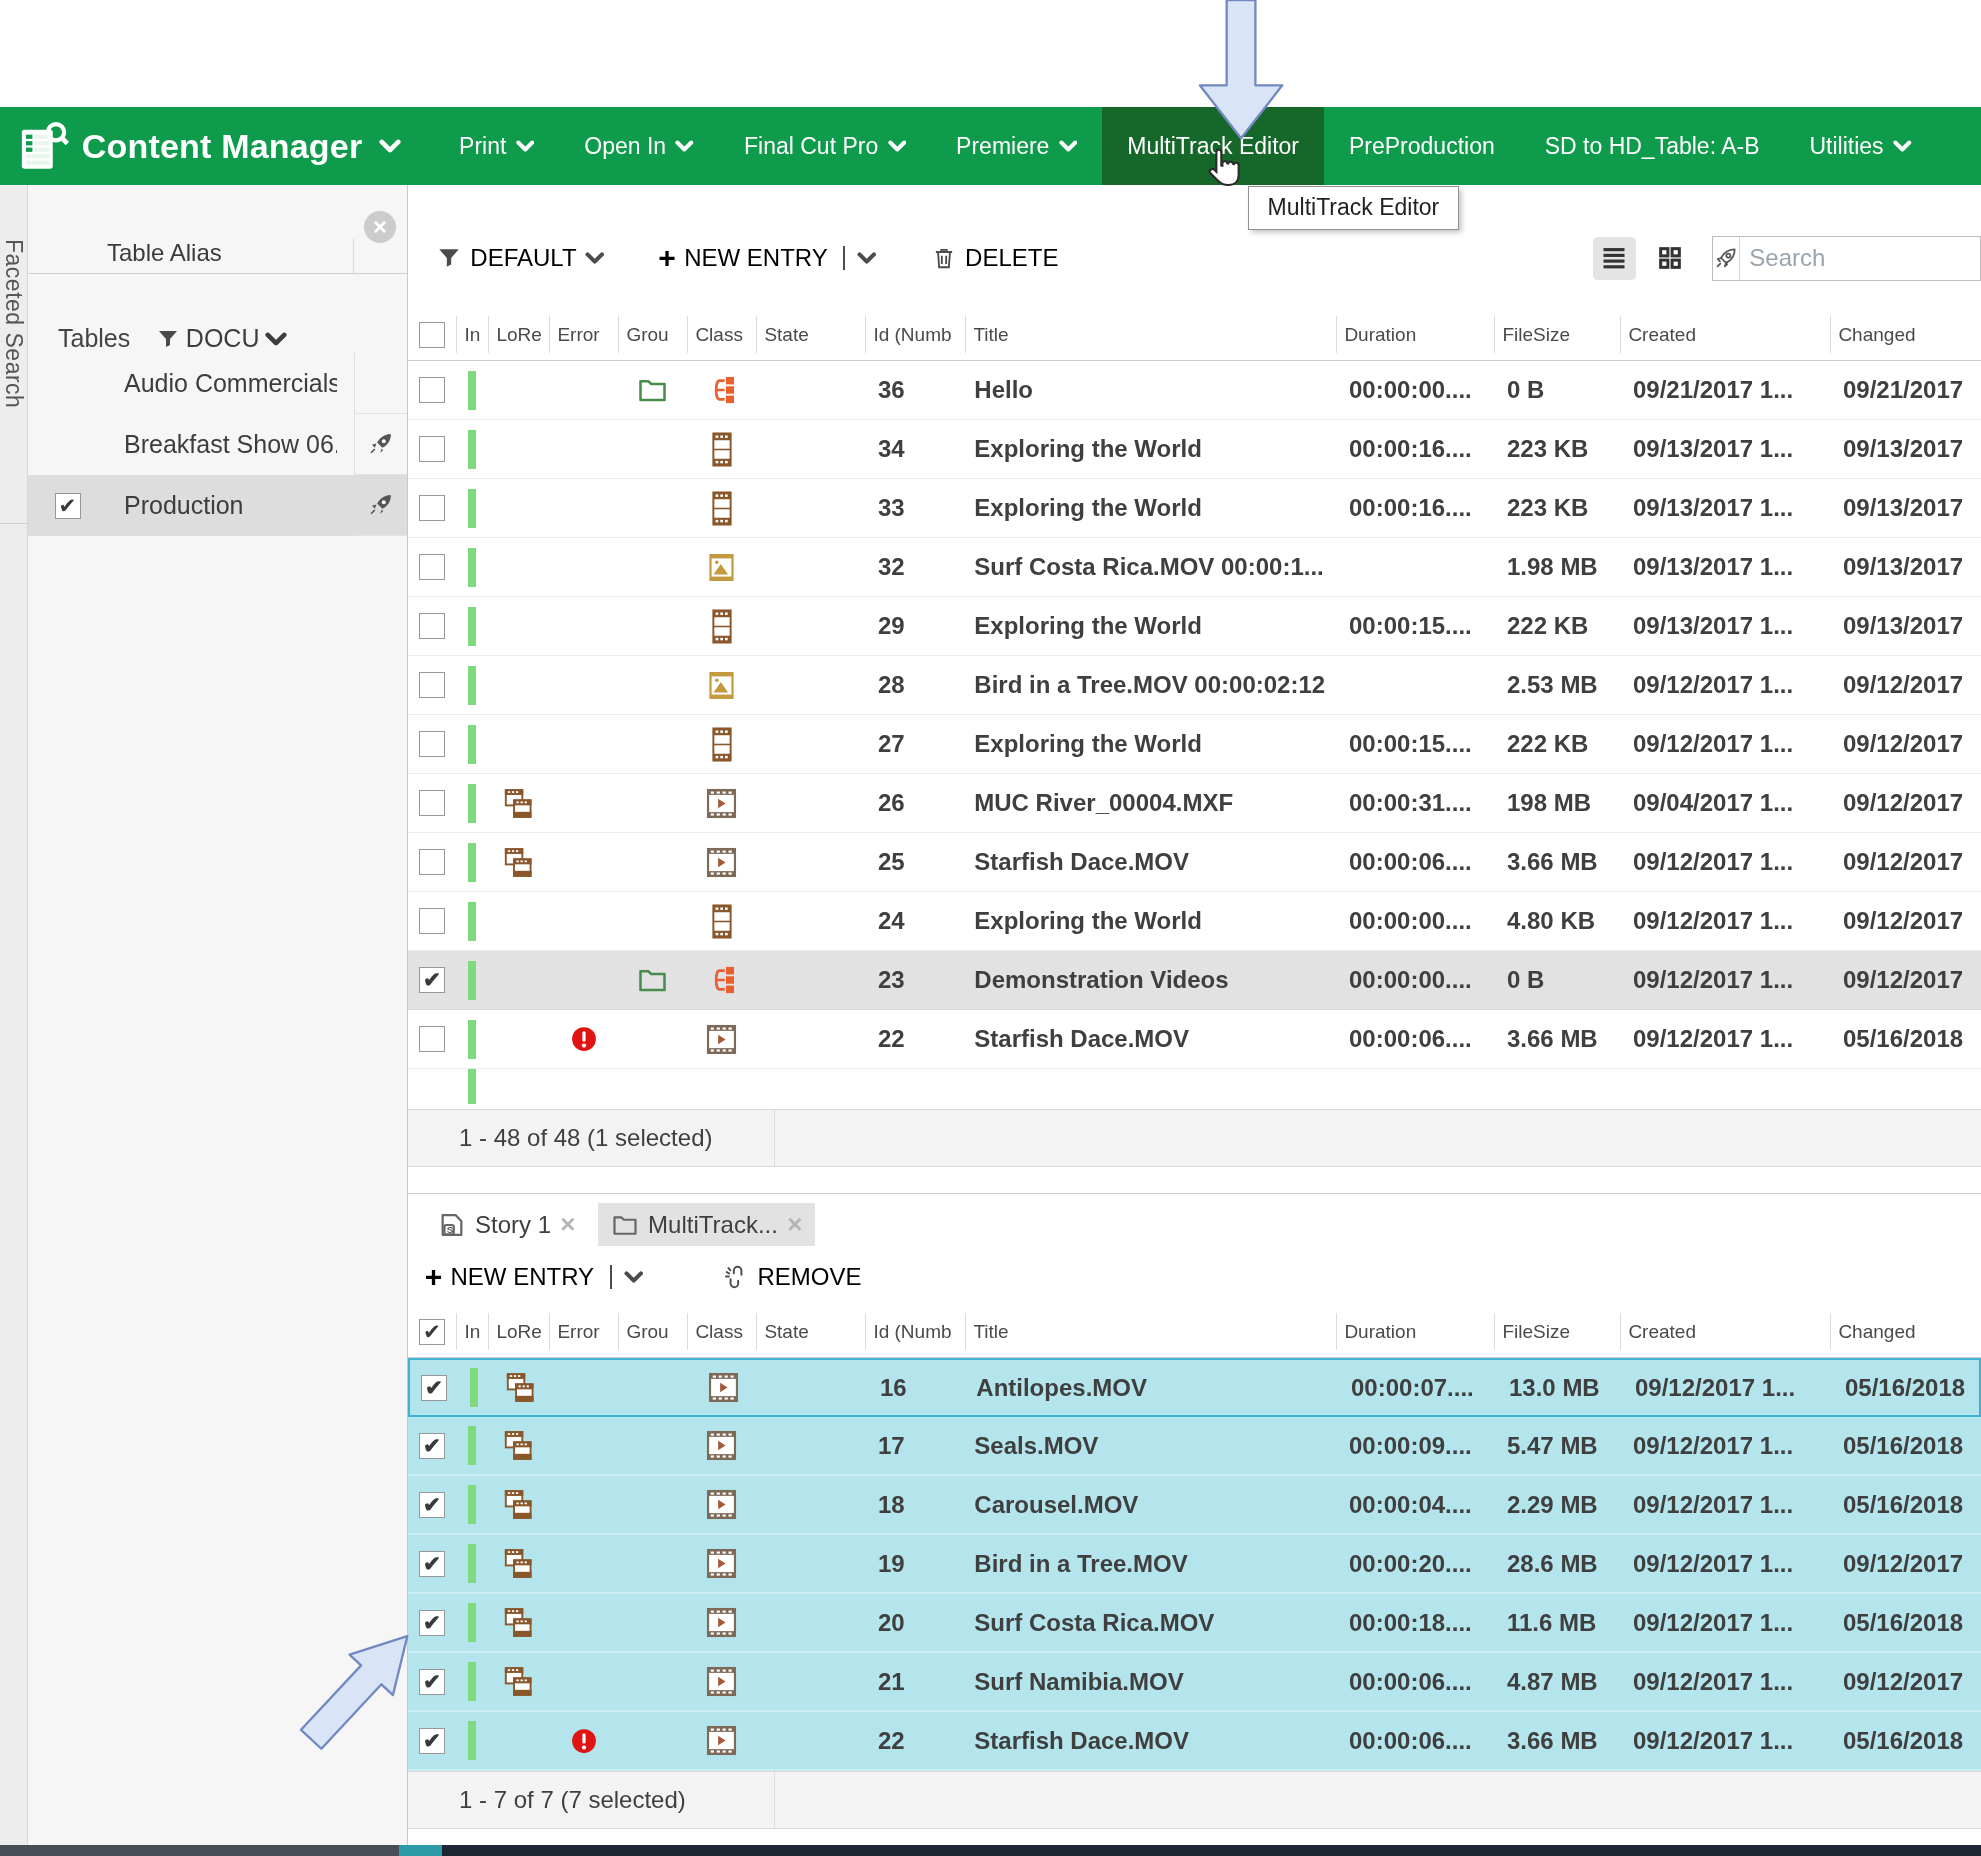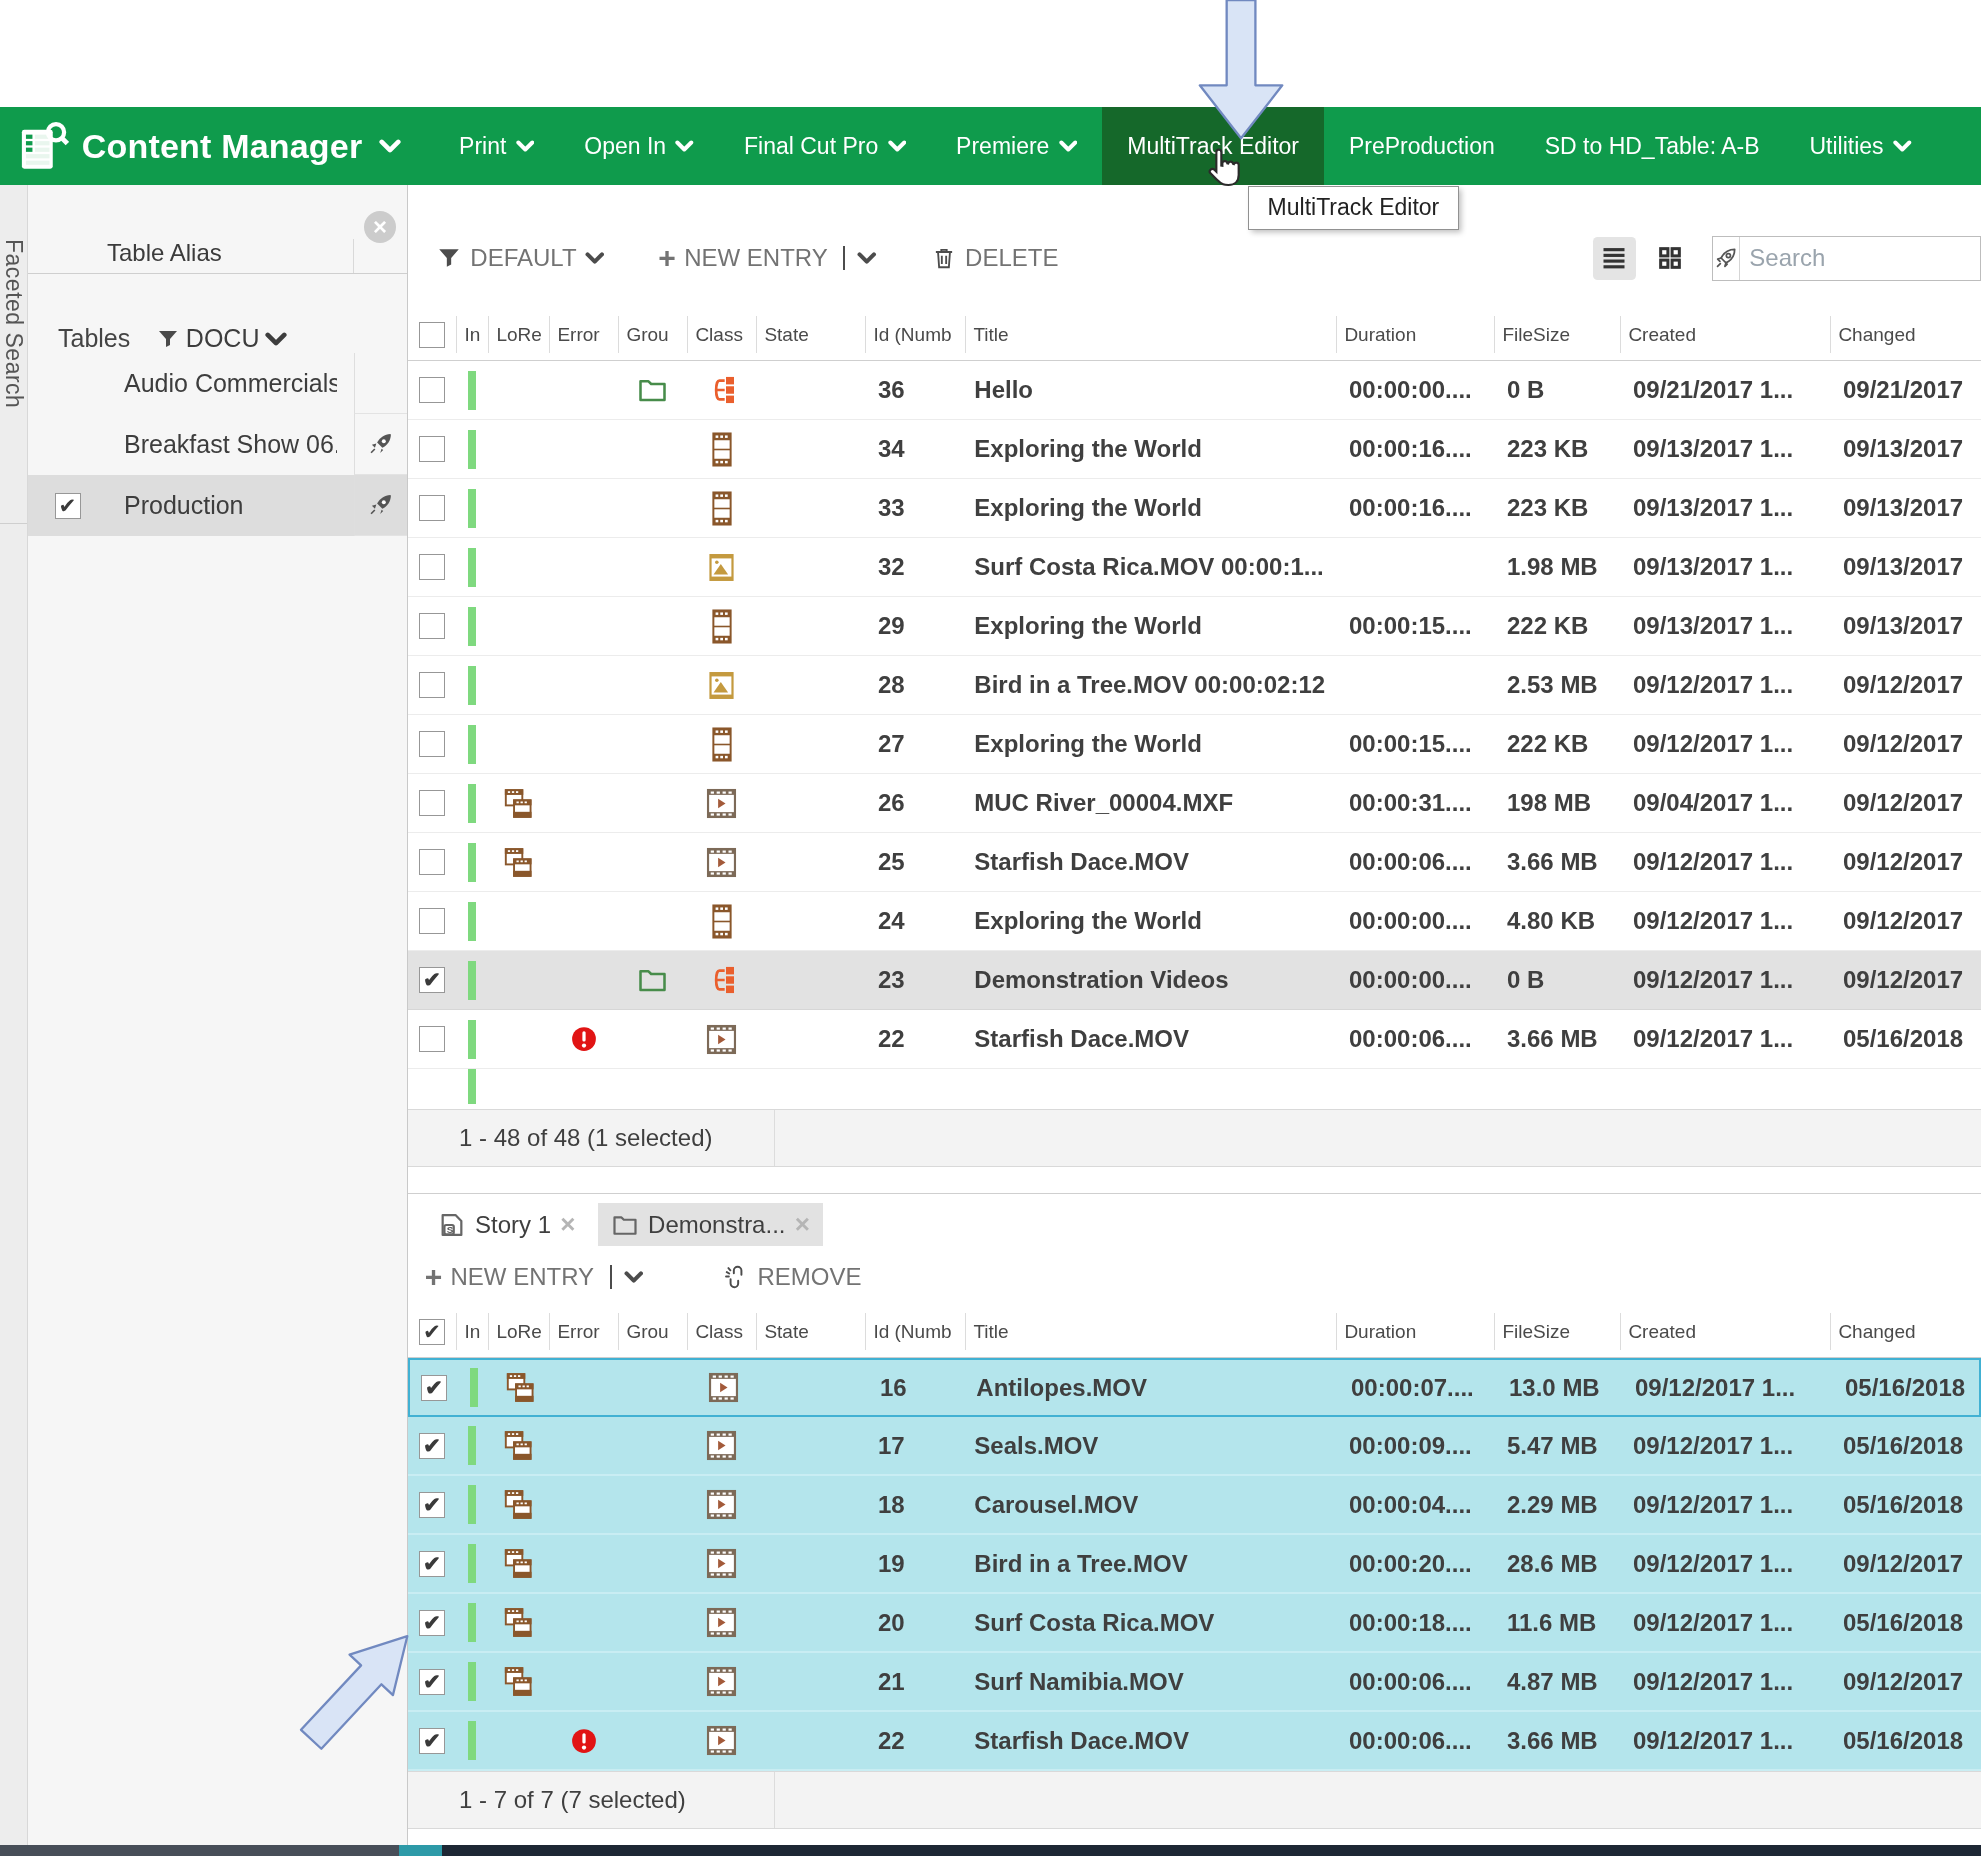--- a/index.html
+++ b/index.html
@@ -39,21 +39,21 @@
   .side-row.selected { background:#dddddd; }
   .side-cb-slot { width:79px; display:flex; justify-content:center; }
   .side-alias { flex:1; font-size:25px; color:#3d3d3d; white-space:nowrap; overflow:hidden; }
   .side-rocket { width:53px; align-self:stretch; border-left:0.9px solid #dedede; border-bottom:0.9px solid #e3e3e3; display:flex; align-items:center; justify-content:center; }
   .side-rocket svg { width:28px; height:28px; }
 
   #main { flex:1; display:flex; flex-direction:column; background:#fff; min-width:0; }
 
   
   #upper-toolbar { height:124px; display:flex; align-items:center; padding:22px 0 0 28px; }
-  .tbtn { display:flex; align-items:center; gap:8.3px; font-size:24px; color:#737373; margin-right:54px; cursor:pointer; white-space:nowrap; }
+  .tbtn { display:flex; align-items:center; gap:8.3px; font-size:24px; color:#000000; margin-right:54px; cursor:pointer; white-space:nowrap; }
   .tbtn .chev { color:#4c4c4c; width:19.5px; height:12px; }
   .split { width:1.9px; height:24px; background:#4c4c4c; margin:0 3.7px 0 7.4px; }
   .plus { font-size:30px; font-weight:bold; line-height:24px; }
   .ticon { width:26px; height:26px; }
   #toolbar-right { margin-left:auto; display:flex; align-items:center; gap:13px; }
   .view-btn { width:43px; height:43px; display:flex; align-items:center; justify-content:center; border-radius:4.6px; cursor:pointer; }
   .view-btn.active { background:#e4e4e4; }
   .view-btn svg { width:28px; height:28px; }
   #search-box { width:269px; height:45px; background:#fff; border:0.9px solid #bdbdbd; display:flex; align-items:center; margin-left:7.4px; }
   #search-icon-cell { width:48px; height:100%; border-right:0.9px solid #d5d5d5; display:flex; align-items:center; justify-content:center; }
@@ -852,21 +852,21 @@
             </span>
           <span>Story 1</span>
           <span class="tclose">×</span>
         </span>
         <span class="tab active">
           <span class="ticn icon">
               <svg viewBox="0 0 24 24" fill="none" stroke="#666" stroke-width="1.9" stroke-linejoin="round">
                 <path d="M3 19.5V5.5h6l2 2h10v12z"></path>
               </svg>
             </span>
-          <span>Demonstra...</span>
+          <span>MultiTrack...</span>
           <span class="tclose">×</span>
         </span>
       </div>
       <div id="lower-toolbar">
         <span class="tbtn">
           <span class="plus">+</span>
           <span>NEW ENTRY</span>
           <span class="split"></span>
           <span class="chev">
               <svg viewBox="0 0 16 10" fill="none" stroke="currentColor" stroke-width="3.4" stroke-linecap="round" stroke-linejoin="round">

